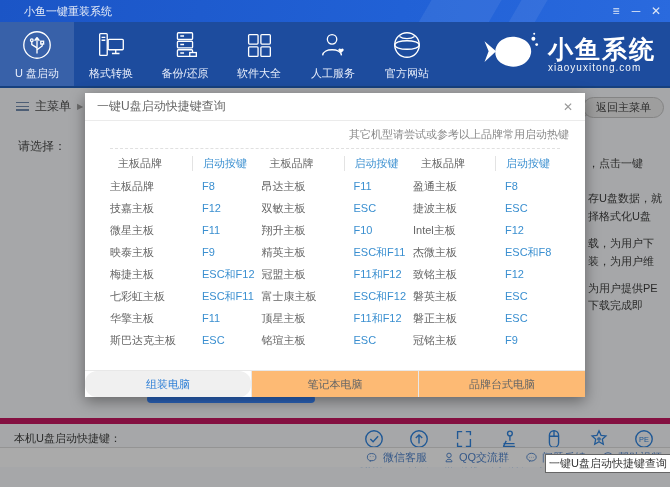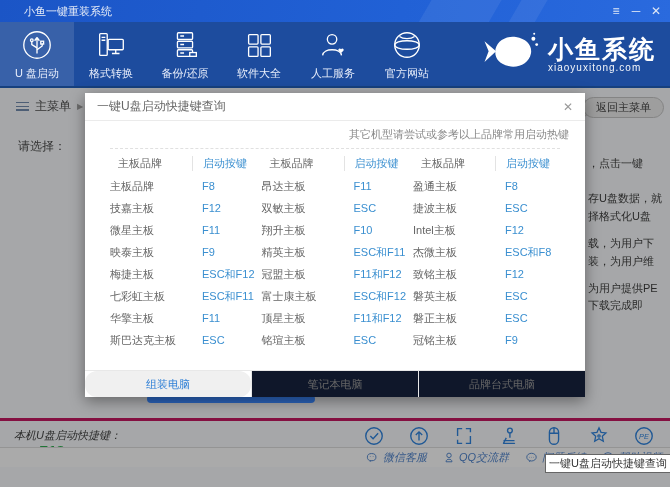--- a/index.html
+++ b/index.html
@@ -37,21 +37,21 @@
   .back-circle { width:18px; height:18px; border-radius:50%; background:#dadada; border:1px solid #bdbdbd; margin-right:-8px; }
   .back-btn { background:#e3e3e3; border:1px solid #bdbdbd; border-radius:11px; height:21px; padding:0 12px; font-size:11px; color:#3f3f3f; line-height:19px; }
 
   .select-label { position:absolute; left:18px; top:50px; font-size:12px; color:#4a4a4a; }
 
   .right-frags { position:absolute; left:588px; top:0; width:80px; }
   .frag { position:absolute; white-space:nowrap; font-size:11px; color:#3c3c3c; }
   .frag0 { top:68px; } .frag1 { top:103px; } .frag2 { top:121px; }
   .frag3 { top:148px; } .frag4 { top:166px; } .frag5 { top:193px; } .frag6 { top:210px; }
 
-  .bottom-panel { position:absolute; left:0; right:0; top:330px; bottom:20px; border-top:3px solid #be185d;font-style:italic; }
+  .bottom-panel { position:absolute; left:0; right:0; top:330px; bottom:20px; border-top:6px solid #be185d; }
   .hotkey-label { position:absolute; left:14px; top:7px; font-size:11px; color:#3c3c3c; }
   .hotkey-value { position:absolute; left:38px; top:21px; font-size:15px; font-weight:bold; color:#2fa84e; }
 
   .tools { position:absolute; right:4px; top:4px; display:flex; }
   .tool { width:45px; display:flex; flex-direction:column; align-items:center; gap:2px; color:#2e7fd6; }
   .tool-label { font-size:10px; white-space:nowrap; }
 
   .statusbar { position:absolute; left:0; right:0; bottom:0; height:20px; background:#f4f4f4; border-top:1px solid #d5d5d5; display:flex; align-items:center; font-size:11px; color:#4d7fc4; }
   .sb-left { display:flex; align-items:center; gap:4px; padding-left:8px; }
   .sb-right { margin-left:auto; display:flex; align-items:center; gap:16px; padding-right:8px; }
@@ -69,21 +69,21 @@
   .modal-note { text-align:right; padding:6px 16px 0 0; font-size:11px; color:#888; }
   .hk-table { display:flex; justify-content:space-between; margin:6px 25px 0 25px; border-top:1px dashed #e0e0e0; padding-top:2px; }
   .hk-group { width:147px; }
   .hk-head { display:flex; height:24px; align-items:center; font-size:11px; color:#555; }
   .hk-head .hk-brand { padding-left:8px; }
   .hk-head .hk-key { border-left:1px solid #e3e3e3; }
   .hk-row { display:flex; height:22px; align-items:center; font-size:11px; }
   .hk-brand { width:82px; color:#666; }
   .hk-key { width:65px; padding-left:10px; color:#3a8fd0; }
   .modal-tabs { position:absolute; left:0; right:0; bottom:0; height:27px; display:flex; border-top:1px solid #e8e8e8; }
-  .modal-tab { flex:1; display:flex; align-items:center; justify-content:center; font-size:11px; color:#666; background:#0f172a; border-left:1px solid #e8e8e8; }
+  .modal-tab { flex:1; display:flex; align-items:center; justify-content:center; font-size:11px; color:#666; background:#fdba74; border-left:1px solid #e8e8e8; }
   .modal-tab:first-child { border-left:none; }
   .modal-tab.active { background:#f0f0f0; color:#2e7fd6;border-radius:12px; }
 
   .tooltip { position:absolute; left:545px; top:366px; background:#ffffff; border:1px solid #666; font-size:11px; color:#333; padding:1px 3px; white-space:nowrap; z-index:30; }
 
   svg { flex:none; }
 </style>
 </head>
 <body>
 

